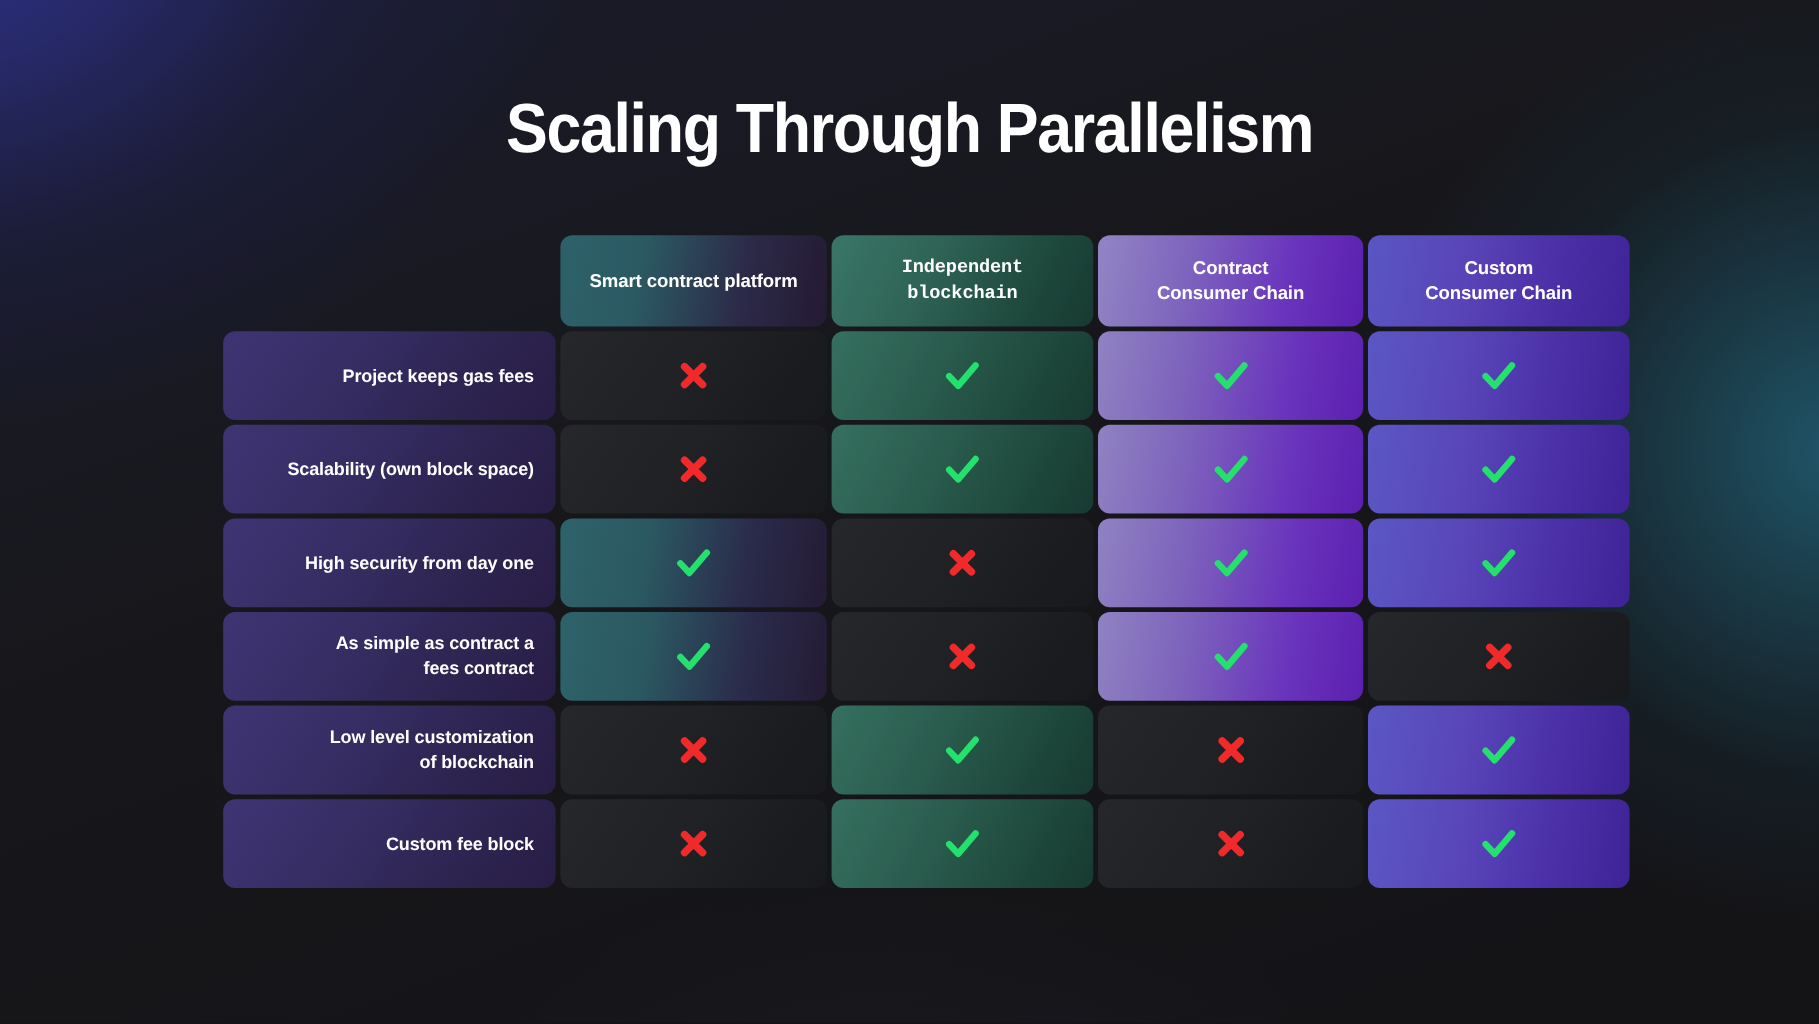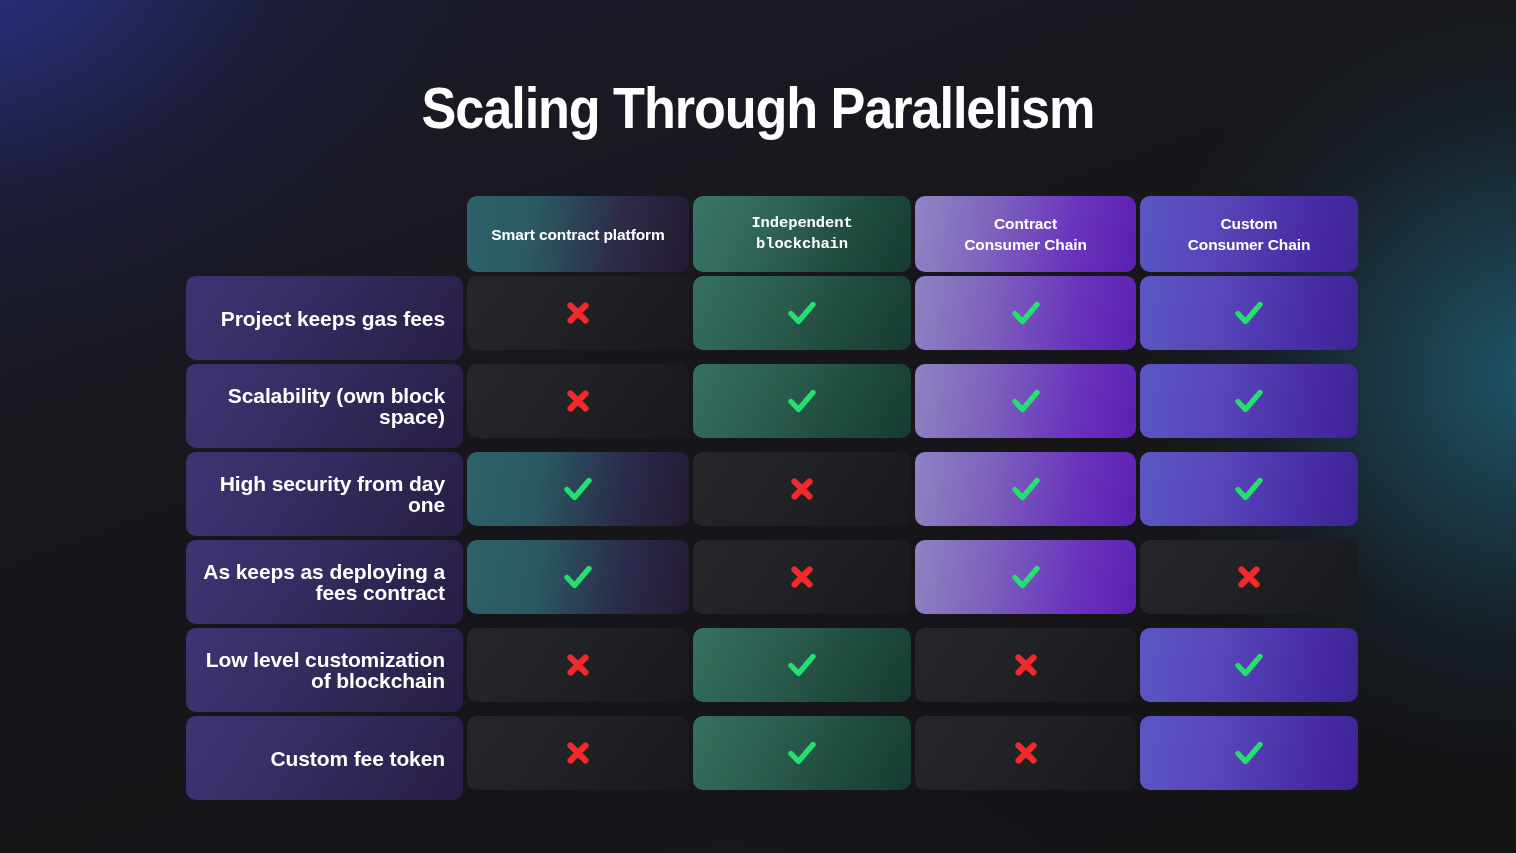--- a/index.html
+++ b/index.html
@@ -88,26 +88,26 @@
   }
   .col-head span { display:block; }
 
   .head-c0 { background:linear-gradient(100deg, #2d6169 0%, #2b5a63 30%, #2c2a48 68%, #241a33 100%); }
   .head-c1 { background:linear-gradient(115deg, #3a7668 0%, #2e6355 38%, #1f4a3e 72%, #173a31 100%);font-family:Liberation Mono, monospace; }
   .head-c2 { background:linear-gradient(100deg, #9185c4 0%, #7e64bd 34%, #6a35bd 70%, #5a1fb0 100%); }
   .head-c3 { background:linear-gradient(100deg, #5a56c4 0%, #5945b8 36%, #4a2ea6 72%, #3f2397 100%); }
 
   
   .row-label {
-    height:84px;
+    height:74px;
     padding:8px 18px 8px 16px;
     justify-content:flex-end;
     text-align:right;
     color:#ffffff;
-    font-size:21px;
+    font-size:15px;
     line-height:21px;
     font-weight:bold;
     letter-spacing:-0.1px;
     background:linear-gradient(125deg, #3f3473 0%, #372e66 34%, #2e2552 68%, #271d45 100%);
   }
   .row-label span { display:block; }
 
   
   .val {
     height:74px;
@@ -236,21 +236,21 @@
           <path d="M6 17.5 L13.5 25.5 L28 8.5" fill="none" stroke="#24e06c" stroke-width="5.4" stroke-linecap="round" stroke-linejoin="round"></path>
         </svg>
       </div>
       <div class="cell val yes c3">
         <svg class="mark check" viewBox="0 0 34 34">
           <path d="M6 17.5 L13.5 25.5 L28 8.5" fill="none" stroke="#24e06c" stroke-width="5.4" stroke-linecap="round" stroke-linejoin="round"></path>
         </svg>
       </div>
       <div class="cell row-label">
         <div>
-          <span>As keeps as deploying a</span>
+          <span>As simple as contract a</span>
           <span>fees contract</span>
         </div>
       </div>
       <div class="cell val yes c0">
         <svg class="mark check" viewBox="0 0 34 34">
           <path d="M6 17.5 L13.5 25.5 L28 8.5" fill="none" stroke="#24e06c" stroke-width="5.4" stroke-linecap="round" stroke-linejoin="round"></path>
         </svg>
       </div>
       <div class="cell val no">
         <svg class="mark cross" viewBox="0 0 28 28">
@@ -288,21 +288,21 @@
           <path d="M6.5 6.5 L21.5 21.5 M21.5 6.5 L6.5 21.5" fill="none" stroke="#f02a2a" stroke-width="6.2" stroke-linecap="round" stroke-linejoin="round"></path>
         </svg>
       </div>
       <div class="cell val yes c3">
         <svg class="mark check" viewBox="0 0 34 34">
           <path d="M6 17.5 L13.5 25.5 L28 8.5" fill="none" stroke="#24e06c" stroke-width="5.4" stroke-linecap="round" stroke-linejoin="round"></path>
         </svg>
       </div>
       <div class="cell row-label">
         <div>
-          <span>Custom fee token</span>
+          <span>Custom fee block</span>
         </div>
       </div>
       <div class="cell val no">
         <svg class="mark cross" viewBox="0 0 28 28">
           <path d="M6.5 6.5 L21.5 21.5 M21.5 6.5 L6.5 21.5" fill="none" stroke="#f02a2a" stroke-width="6.2" stroke-linecap="round" stroke-linejoin="round"></path>
         </svg>
       </div>
       <div class="cell val yes c1">
         <svg class="mark check" viewBox="0 0 34 34">
           <path d="M6 17.5 L13.5 25.5 L28 8.5" fill="none" stroke="#24e06c" stroke-width="5.4" stroke-linecap="round" stroke-linejoin="round"></path>

